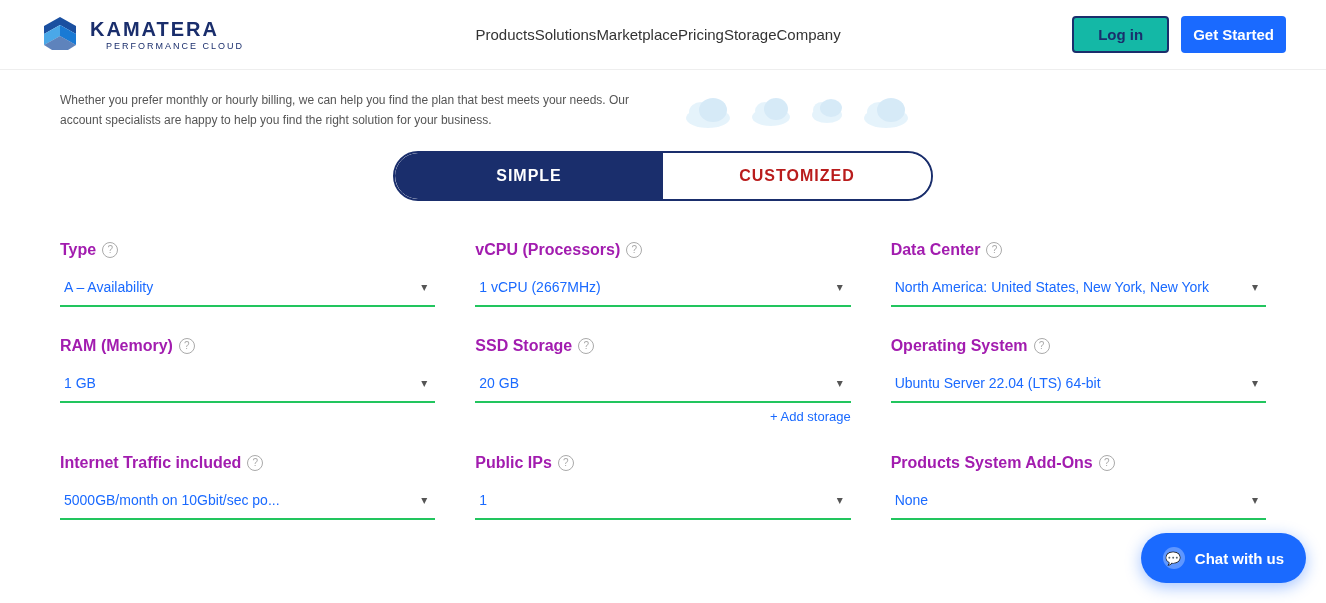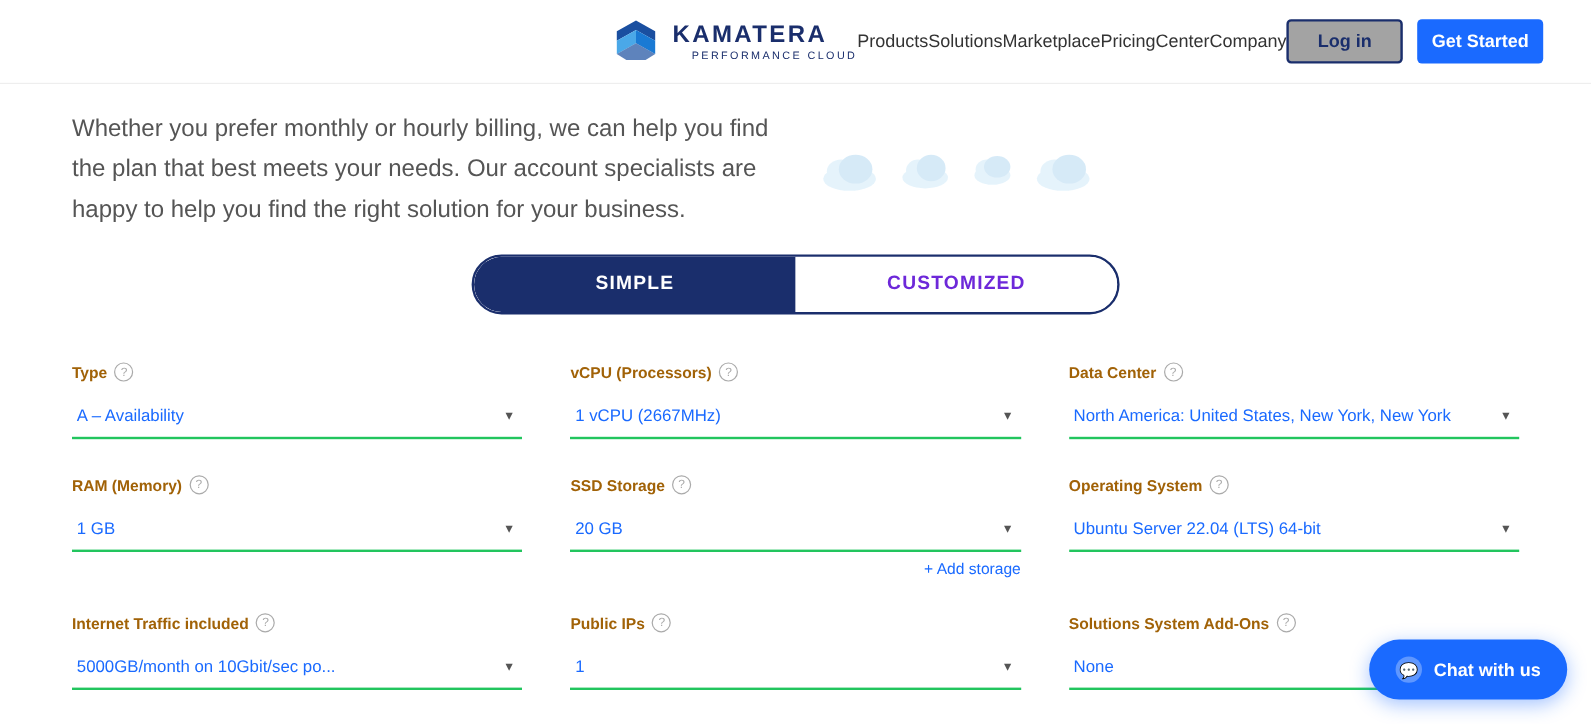--- a/index.html
+++ b/index.html
@@ -2,21 +2,21 @@
 <html><head>
   <meta charset="utf-8">
   <style>
     * { box-sizing: border-box; margin: 0; padding: 0; }
     body { font-family: -apple-system, BlinkMacSystemFont, 'Segoe UI', Arial, sans-serif; background: #fff; color: #222; overflow-x: hidden; }
 
     
     .header {
       display: flex;
       align-items: center;
-      justify-content: flex-end;
+      justify-content: space-between;
       padding: 0 40px;
       height: 70px;
       border-bottom: 1px solid #eee;
       position: fixed;
       top: 0; left: 0; right: 0;
       background: #fff;
       z-index: 100;
     }
     .logo-area {
       display: flex;
@@ -55,21 +55,21 @@
       font-weight: 500;
       text-decoration: none;
     }
     .header-actions {
       display: flex;
       gap: 12px;
       align-items: center;
     }
     .btn-login {
       border: 2px solid #1a2e6c;
-      background: #a3a3a3;
+      background: #14b8a6;
       color: #1a2e6c;
       padding: 8px 24px;
       border-radius: 4px;
       font-size: 15px;
       font-weight: 600;
       cursor: pointer;
     }
     .btn-get-started {
       background: #1a6aff;
       color: #fff;
@@ -92,21 +92,21 @@
       display: flex;
       gap: 40px;
       padding-top: 20px;
       margin-bottom: 20px;
     }
     .top-left {
       flex: 1;
       max-width: 600px;
     }
     .top-desc {
-      font-size: 20px;
+      font-size: 12px;
       color: #555;
       line-height: 1.7;
     }
     .top-right {
       flex: 1;
       display: flex;
       align-items: center;
       gap: 16px;
       opacity: 0.5;
     }
@@ -135,43 +135,43 @@
       border: none;
       outline: none;
     }
     .toggle-btn.active {
       background: #1a2e6c;
       color: #fff;
       border-radius: 48px 0 0 48px;
     }
     .toggle-btn.inactive {
       background: #fff;
-      color: #6d28d9;
+      color: #b91c1c;
       border-radius: 0 48px 48px 0;
     }
 
     
     .config-grid {
       display: grid;
       grid-template-columns: 1fr 1fr 1fr;
       gap: 0 40px;
     }
     .config-section {
       margin-bottom: 30px;
     }
     .config-label-row {
       display: flex;
       align-items: center;
       gap: 6px;
       margin-bottom: 10px;
     }
     .config-label {
-      font-size: 13px;
+      font-size: 16px;
       font-weight: 600;
-      color: #a16207;
+      color: #a21caf;
     }
     .help-icon {
       width: 16px;
       height: 16px;
       border-radius: 50%;
       border: 1.5px solid #aaa;
       display: flex;
       align-items: center;
       justify-content: center;
       font-size: 10px;
@@ -264,21 +264,21 @@
       <span class="logo-main">KAMATERA</span>
       <span class="logo-sub">PERFORMANCE CLOUD</span>
     </div>
   </div>
 
   <nav class="nav">
     <a class="nav-item">Products</a>
     <a class="nav-item">Solutions</a>
     <a class="nav-item">Marketplace</a>
     <a class="nav-item">Pricing</a>
-    <a class="nav-item">Center</a>
+    <a class="nav-item">Storage</a>
     <a class="nav-item">Company</a>
   </nav>
 
   <div class="header-actions">
     <button class="btn-login">Log in</button>
     <button class="btn-get-started">Get Started</button>
   </div>
 </header>
 
 <div class="main-content">
@@ -423,21 +423,21 @@
       <div class="select-wrapper">
         <select>
           <option>1</option>
         </select>
         <span class="select-arrow">▾</span>
       </div>
     </div>
 
     <div class="config-section">
       <div class="config-label-row">
-        <span class="config-label">Solutions System Add-Ons</span>
+        <span class="config-label">Products System Add-Ons</span>
         <div class="help-icon">?</div>
       </div>
       <div class="select-wrapper">
         <select>
           <option>None</option>
         </select>
         <span class="select-arrow">▾</span>
       </div>
     </div>
 

